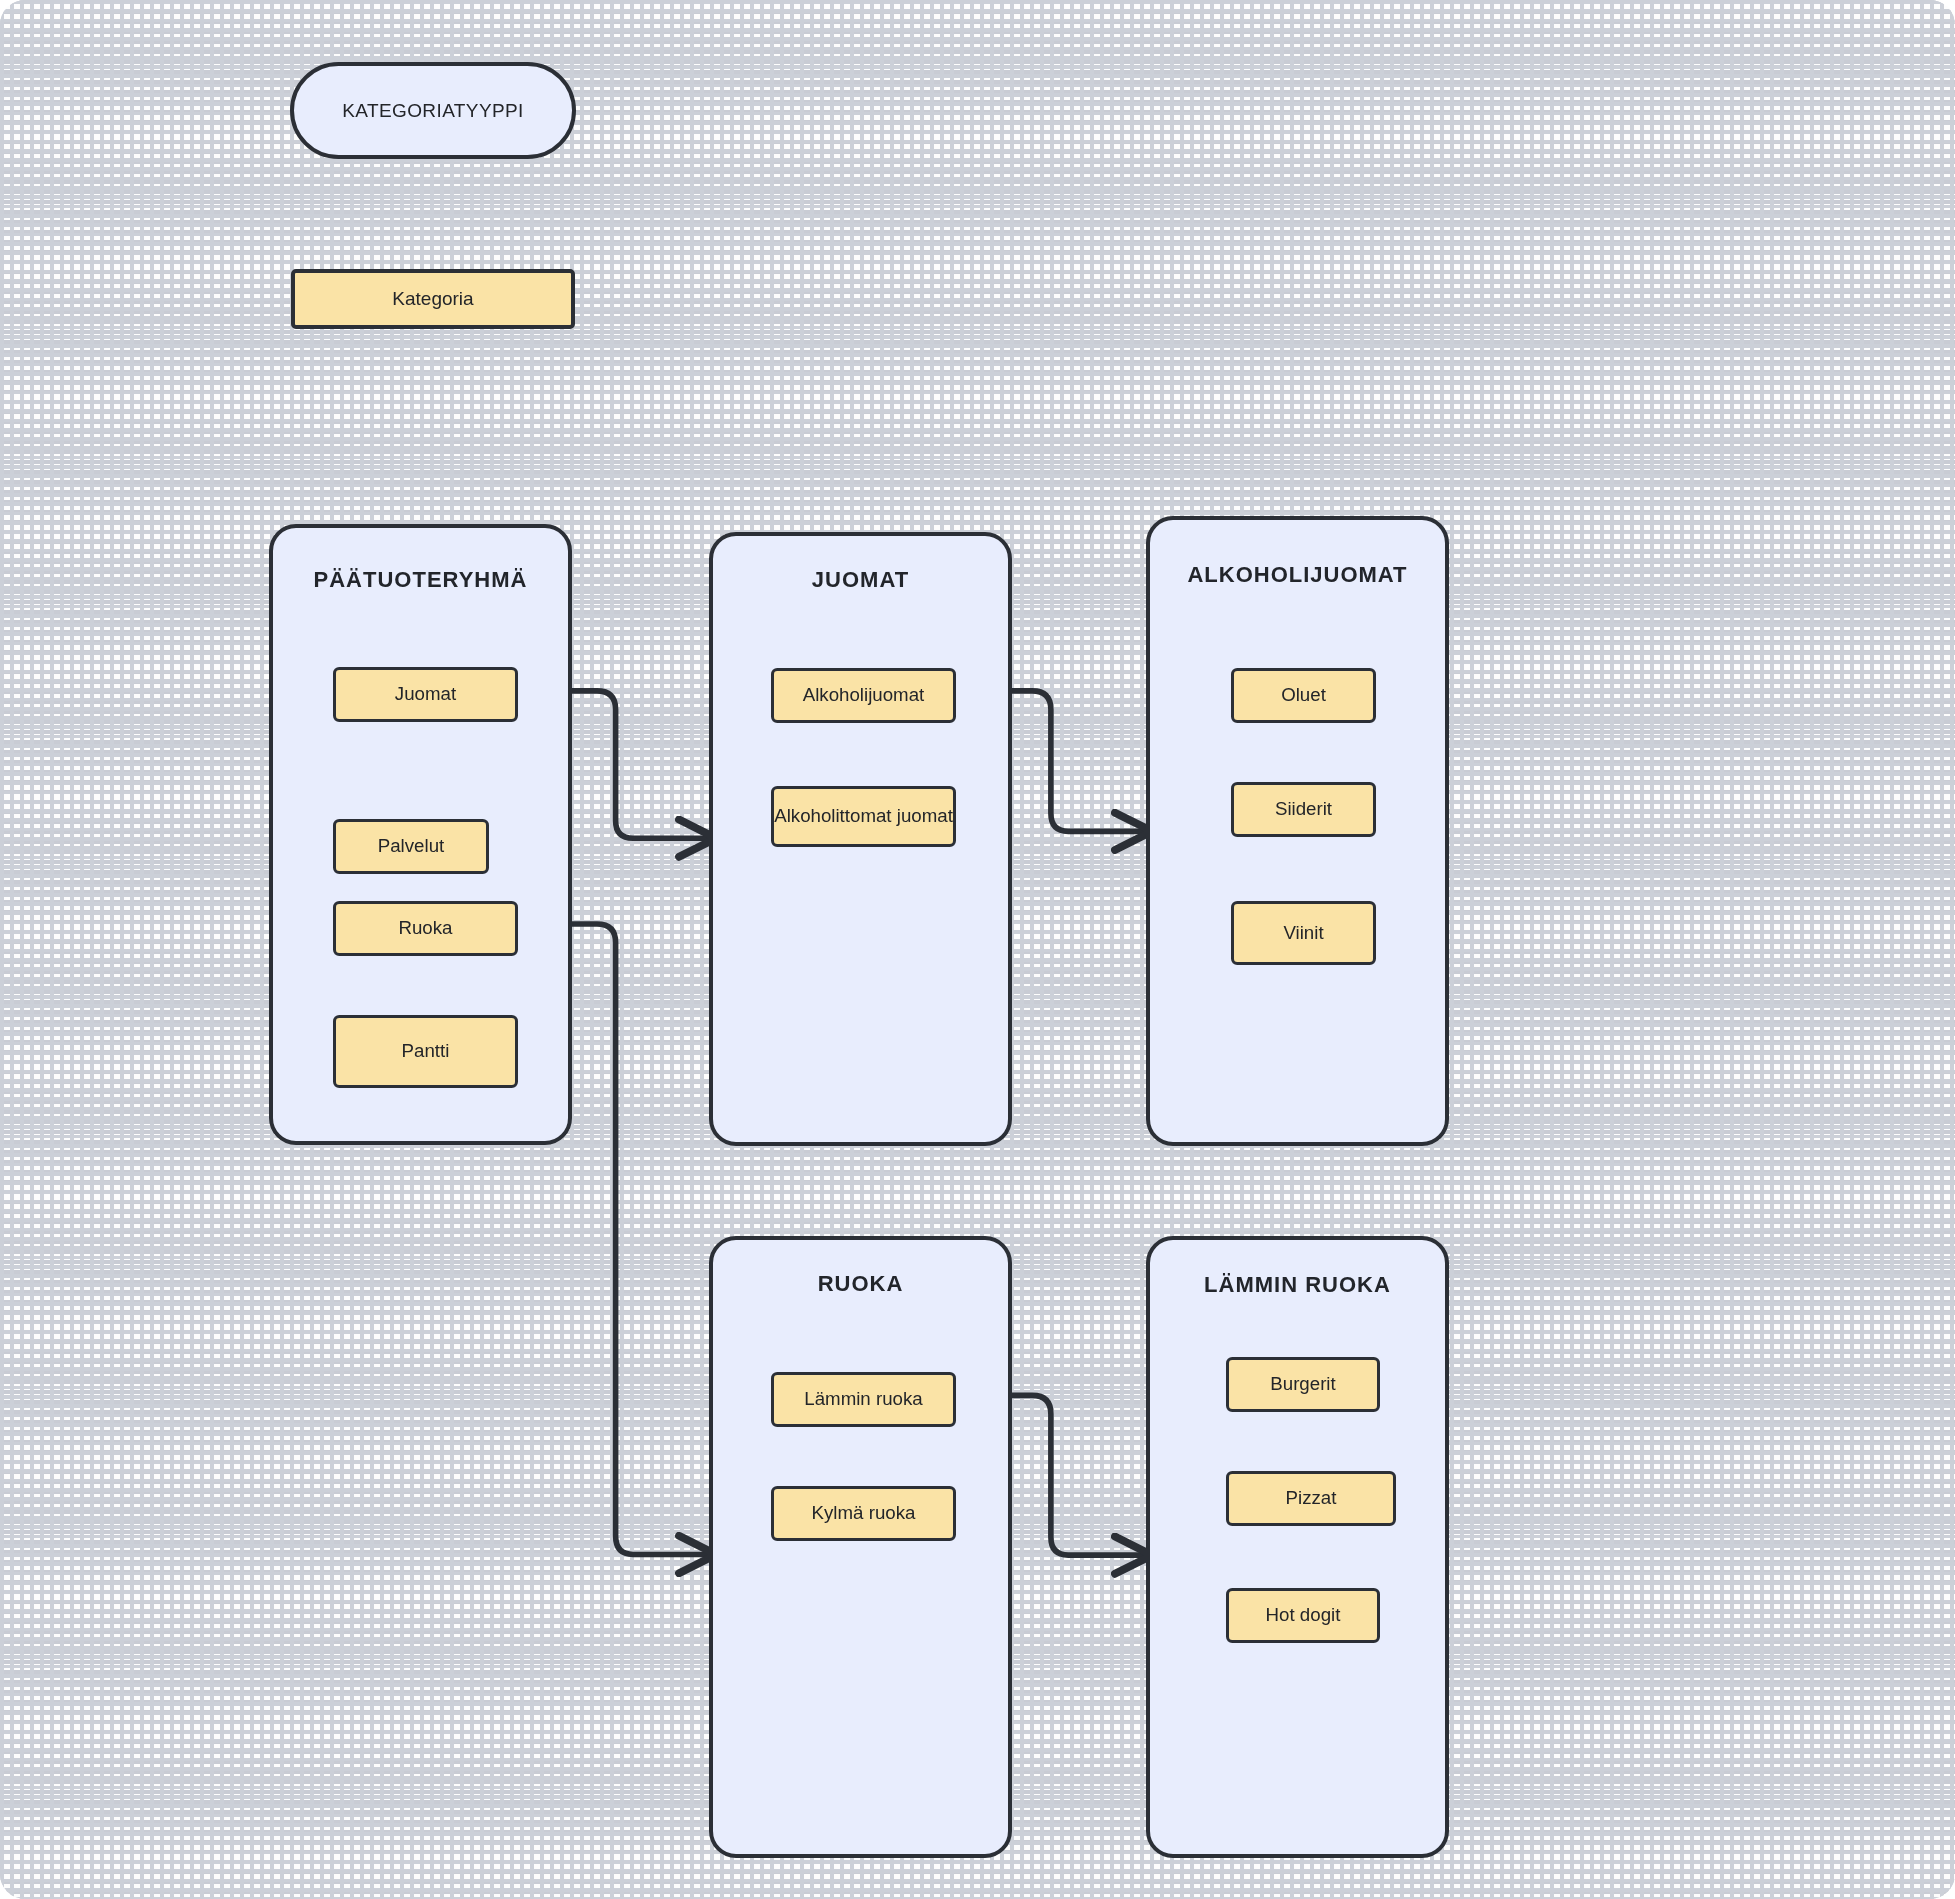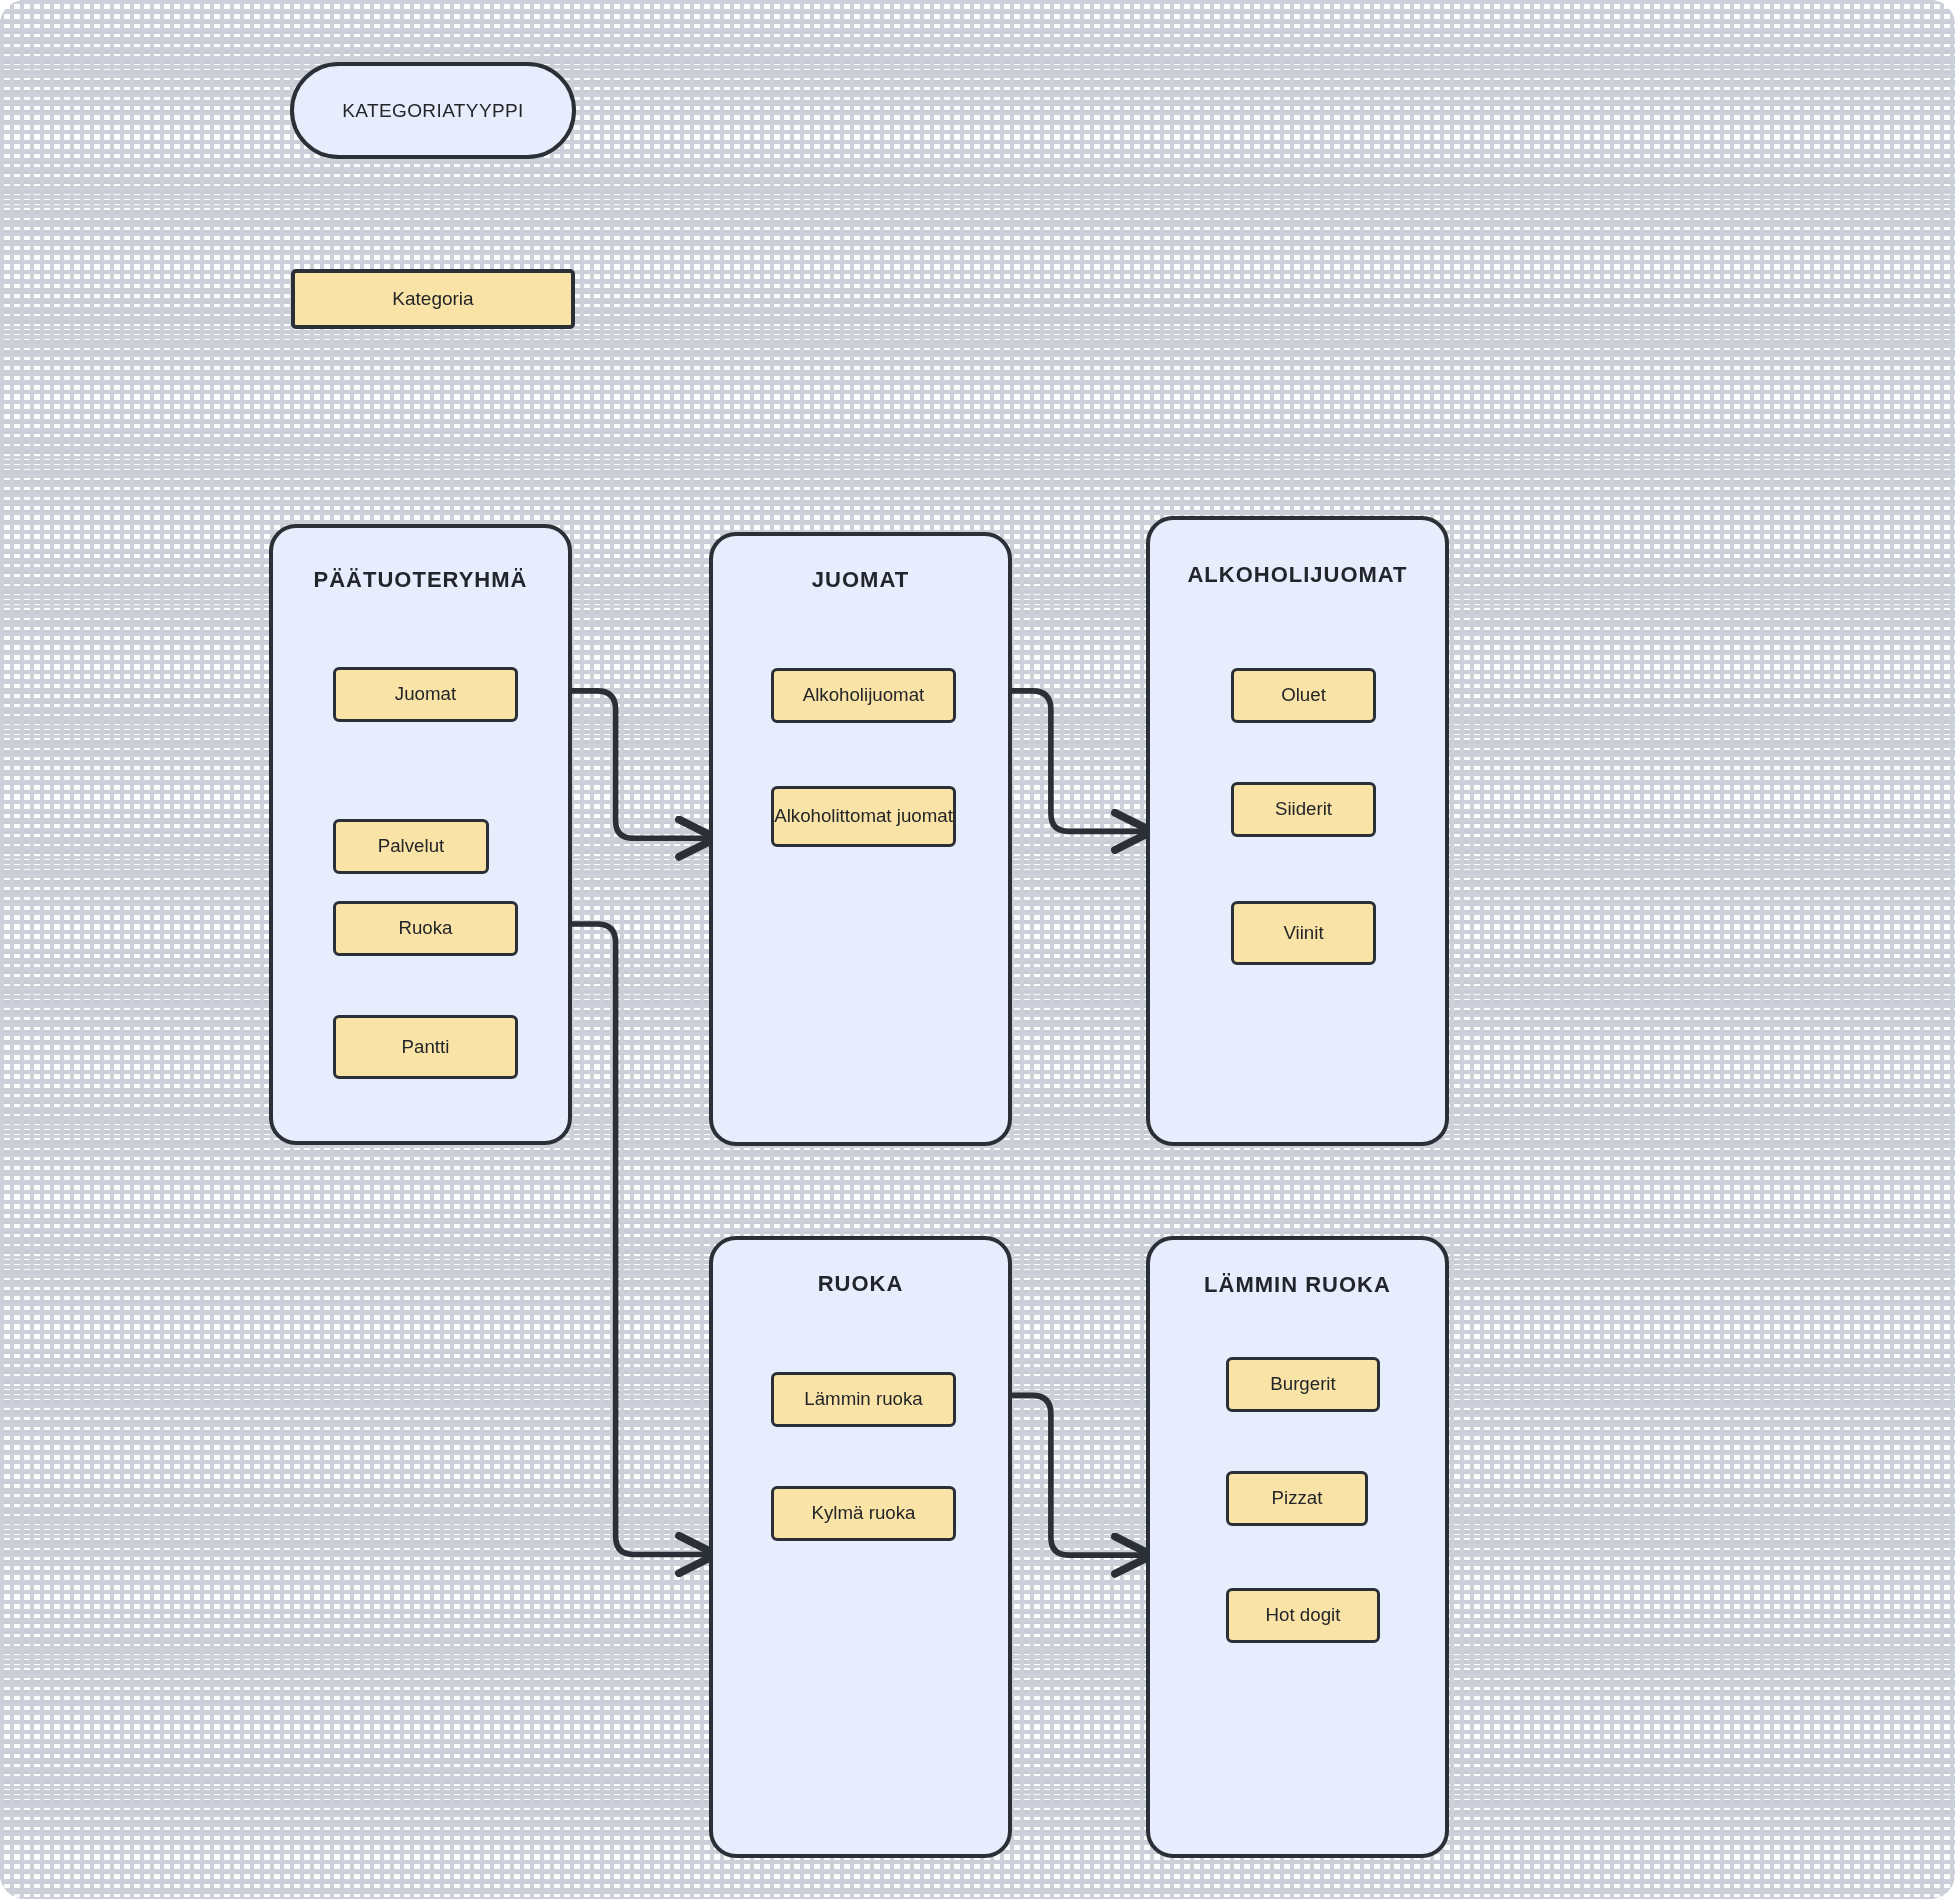--- a/index.html
+++ b/index.html
@@ -142,21 +142,21 @@
     <path d="M 1522 1111 L 1660 1111 Q 1690 1111 1690 1141 L 1690 1308 Q 1690 1337 1718 1337 L 1847 1337" fill="none" stroke="#2b2f36" stroke-width="9" stroke-linecap="round" stroke-linejoin="round" marker-end="url(#arrow)"></path>
 
     <path d="M 1522 2244 L 1660 2244 Q 1690 2244 1690 2274 L 1690 2472 Q 1690 2501 1718 2501 L 1847 2501" fill="none" stroke="#2b2f36" stroke-width="9" stroke-linecap="round" stroke-linejoin="round" marker-end="url(#arrow)"></path>
   </svg>
 
   <div class="group" style="left:269px; top:524px; width:303px; height:621px;">
     <div class="group-title" style="top:39px;">PÄÄTUOTERYHMÄ</div>
     <div class="item" style="left:60px; top:139px; width:185px; height:55px;">Juomat</div>
     <div class="item" style="left:60px; top:271px; width:156px; height:55px;margin-top:20px;">Palvelut</div>
     <div class="item" style="left:60px; top:373px; width:185px; height:55px;">Ruoka</div>
-    <div class="item" style="left:60px; top:487px; width:185px; height:64px;">Pantti</div>
+    <div class="item" style="left:60px; top:487px; width:185px; height:73px;">Pantti</div>
   </div>
 
   <div class="group" style="left:709px; top:532px; width:303px; height:614px;">
     <div class="group-title" style="top:31px;">JUOMAT</div>
     <div class="item" style="left:58px; top:132px; width:185px; height:55px;">Alkoholijuomat</div>
     <div class="item" style="left:58px; top:250px; width:185px; height:61px;">Alkoholittomat juomat</div>
   </div>
 
   <div class="group" style="left:1146px; top:516px; width:303px; height:630px;">
     <div class="group-title" style="top:42px;">ALKOHOLIJUOMAT</div>
@@ -168,18 +168,18 @@
 
   <div class="group" style="left:709px; top:1236px; width:303px; height:622px;">
     <div class="group-title" style="top:31px;">RUOKA</div>
     <div class="item" style="left:58px; top:132px; width:185px; height:55px;">Lämmin ruoka</div>
     <div class="item" style="left:58px; top:246px; width:185px; height:55px;">Kylmä ruoka</div>
   </div>
 
   <div class="group" style="left:1146px; top:1236px; width:303px; height:622px;">
     <div class="group-title" style="top:32px;">LÄMMIN RUOKA</div>
     <div class="item" style="left:76px; top:117px; width:154px; height:55px;">Burgerit</div>
-    <div class="item" style="left:76px; top:231px; width:142px; height:55px;">Pizzat</div>
+    <div class="item" style="left:76px; top:231px; width:170px; height:55px;">Pizzat</div>
     <div class="item" style="left:76px; top:348px; width:154px; height:55px;">Hot dogit</div>
   </div>
 
 </div>
 
 
 </body></html>

